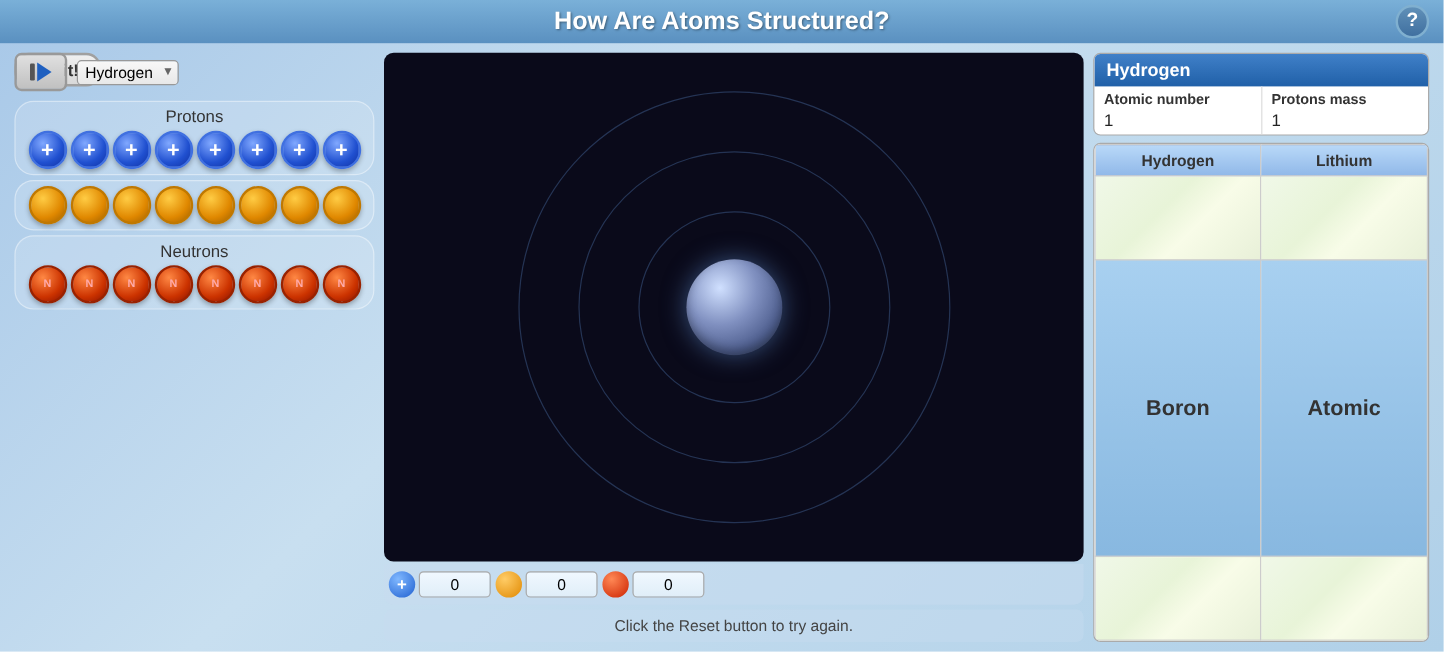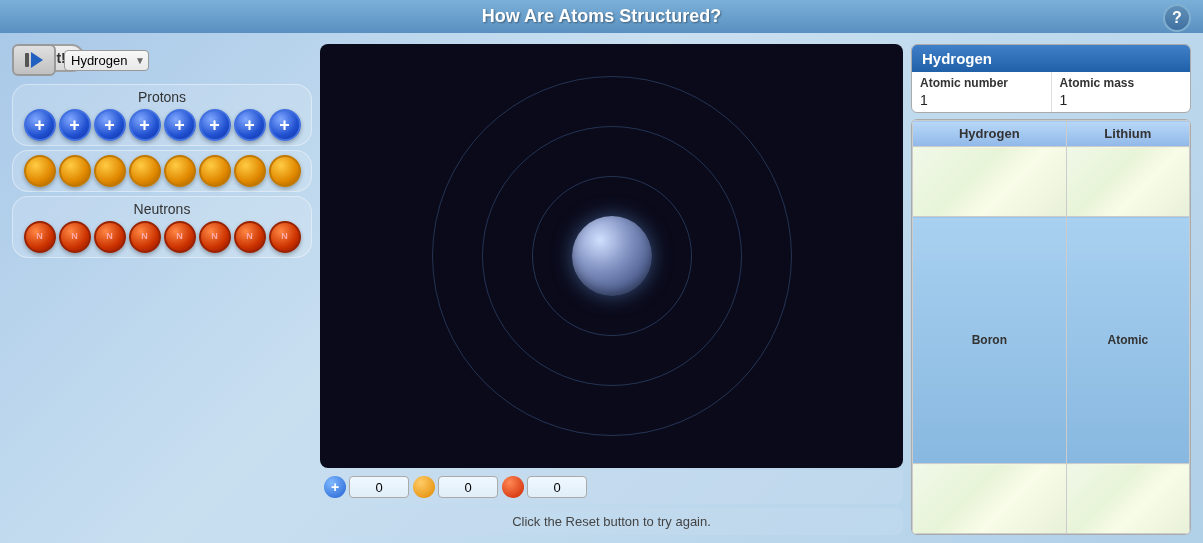--- a/index.html
+++ b/index.html
@@ -14,21 +14,21 @@
 
     
     .title-bar {
       width: 100%;
       background: linear-gradient(180deg, #7ab0d8 0%, #5a90c0 100%);
       text-align: center;
       padding: 6px 0;
       position: relative;
     }
     .title-bar h1 {
-      font-size: 18px;
+      font-size: 21px;
       color: #fff;
       font-weight: bold;
       text-shadow: 1px 1px 2px rgba(0,0,0,0.4);
     }
     .help-btn {
       position: absolute;
       right: 12px;
       top: 4px;
       width: 28px;
       height: 28px;
@@ -400,21 +400,21 @@
       font-size: 13px;
       padding: 5px 4px;
     }
     .grid-table .content-cell {
       background: linear-gradient(135deg, #f0f8e8 0%, #e8f4d8 40%, #f8fce8 60%, #e8f0d8 100%);
       height: 70px;
     }
     .grid-table .boron-cell, .grid-table .carbon-cell {
       background: linear-gradient(180deg, #a8d0f0, #88b8e0);
       padding: 4px;
-      font-size: 12px;
+      font-size: 18px;
       font-weight: bold;
       color: #333;
     }
   </style>
 </head>
 <body>
 
 <div class="title-bar">
   <h1>How Are Atoms Structured?</h1>
   <button class="help-btn">?</button>
@@ -536,21 +536,21 @@
   <div class="right-panel">
 
     <div class="info-card">
       <div class="info-card-title">Hydrogen</div>
       <div class="info-card-body">
         <div class="info-col">
           <div class="info-col-header">Atomic number</div>
           <div class="info-col-value">1</div>
         </div>
         <div class="info-col">
-          <div class="info-col-header">Atomic mass</div>
+          <div class="info-col-header">Protons mass</div>
           <div class="info-col-value">1</div>
         </div>
       </div>
     </div>
 
     <div class="element-grid">
       <table class="grid-table">
         <thead>
           <tr>
             <td class="header-cell">Hydrogen</td>

